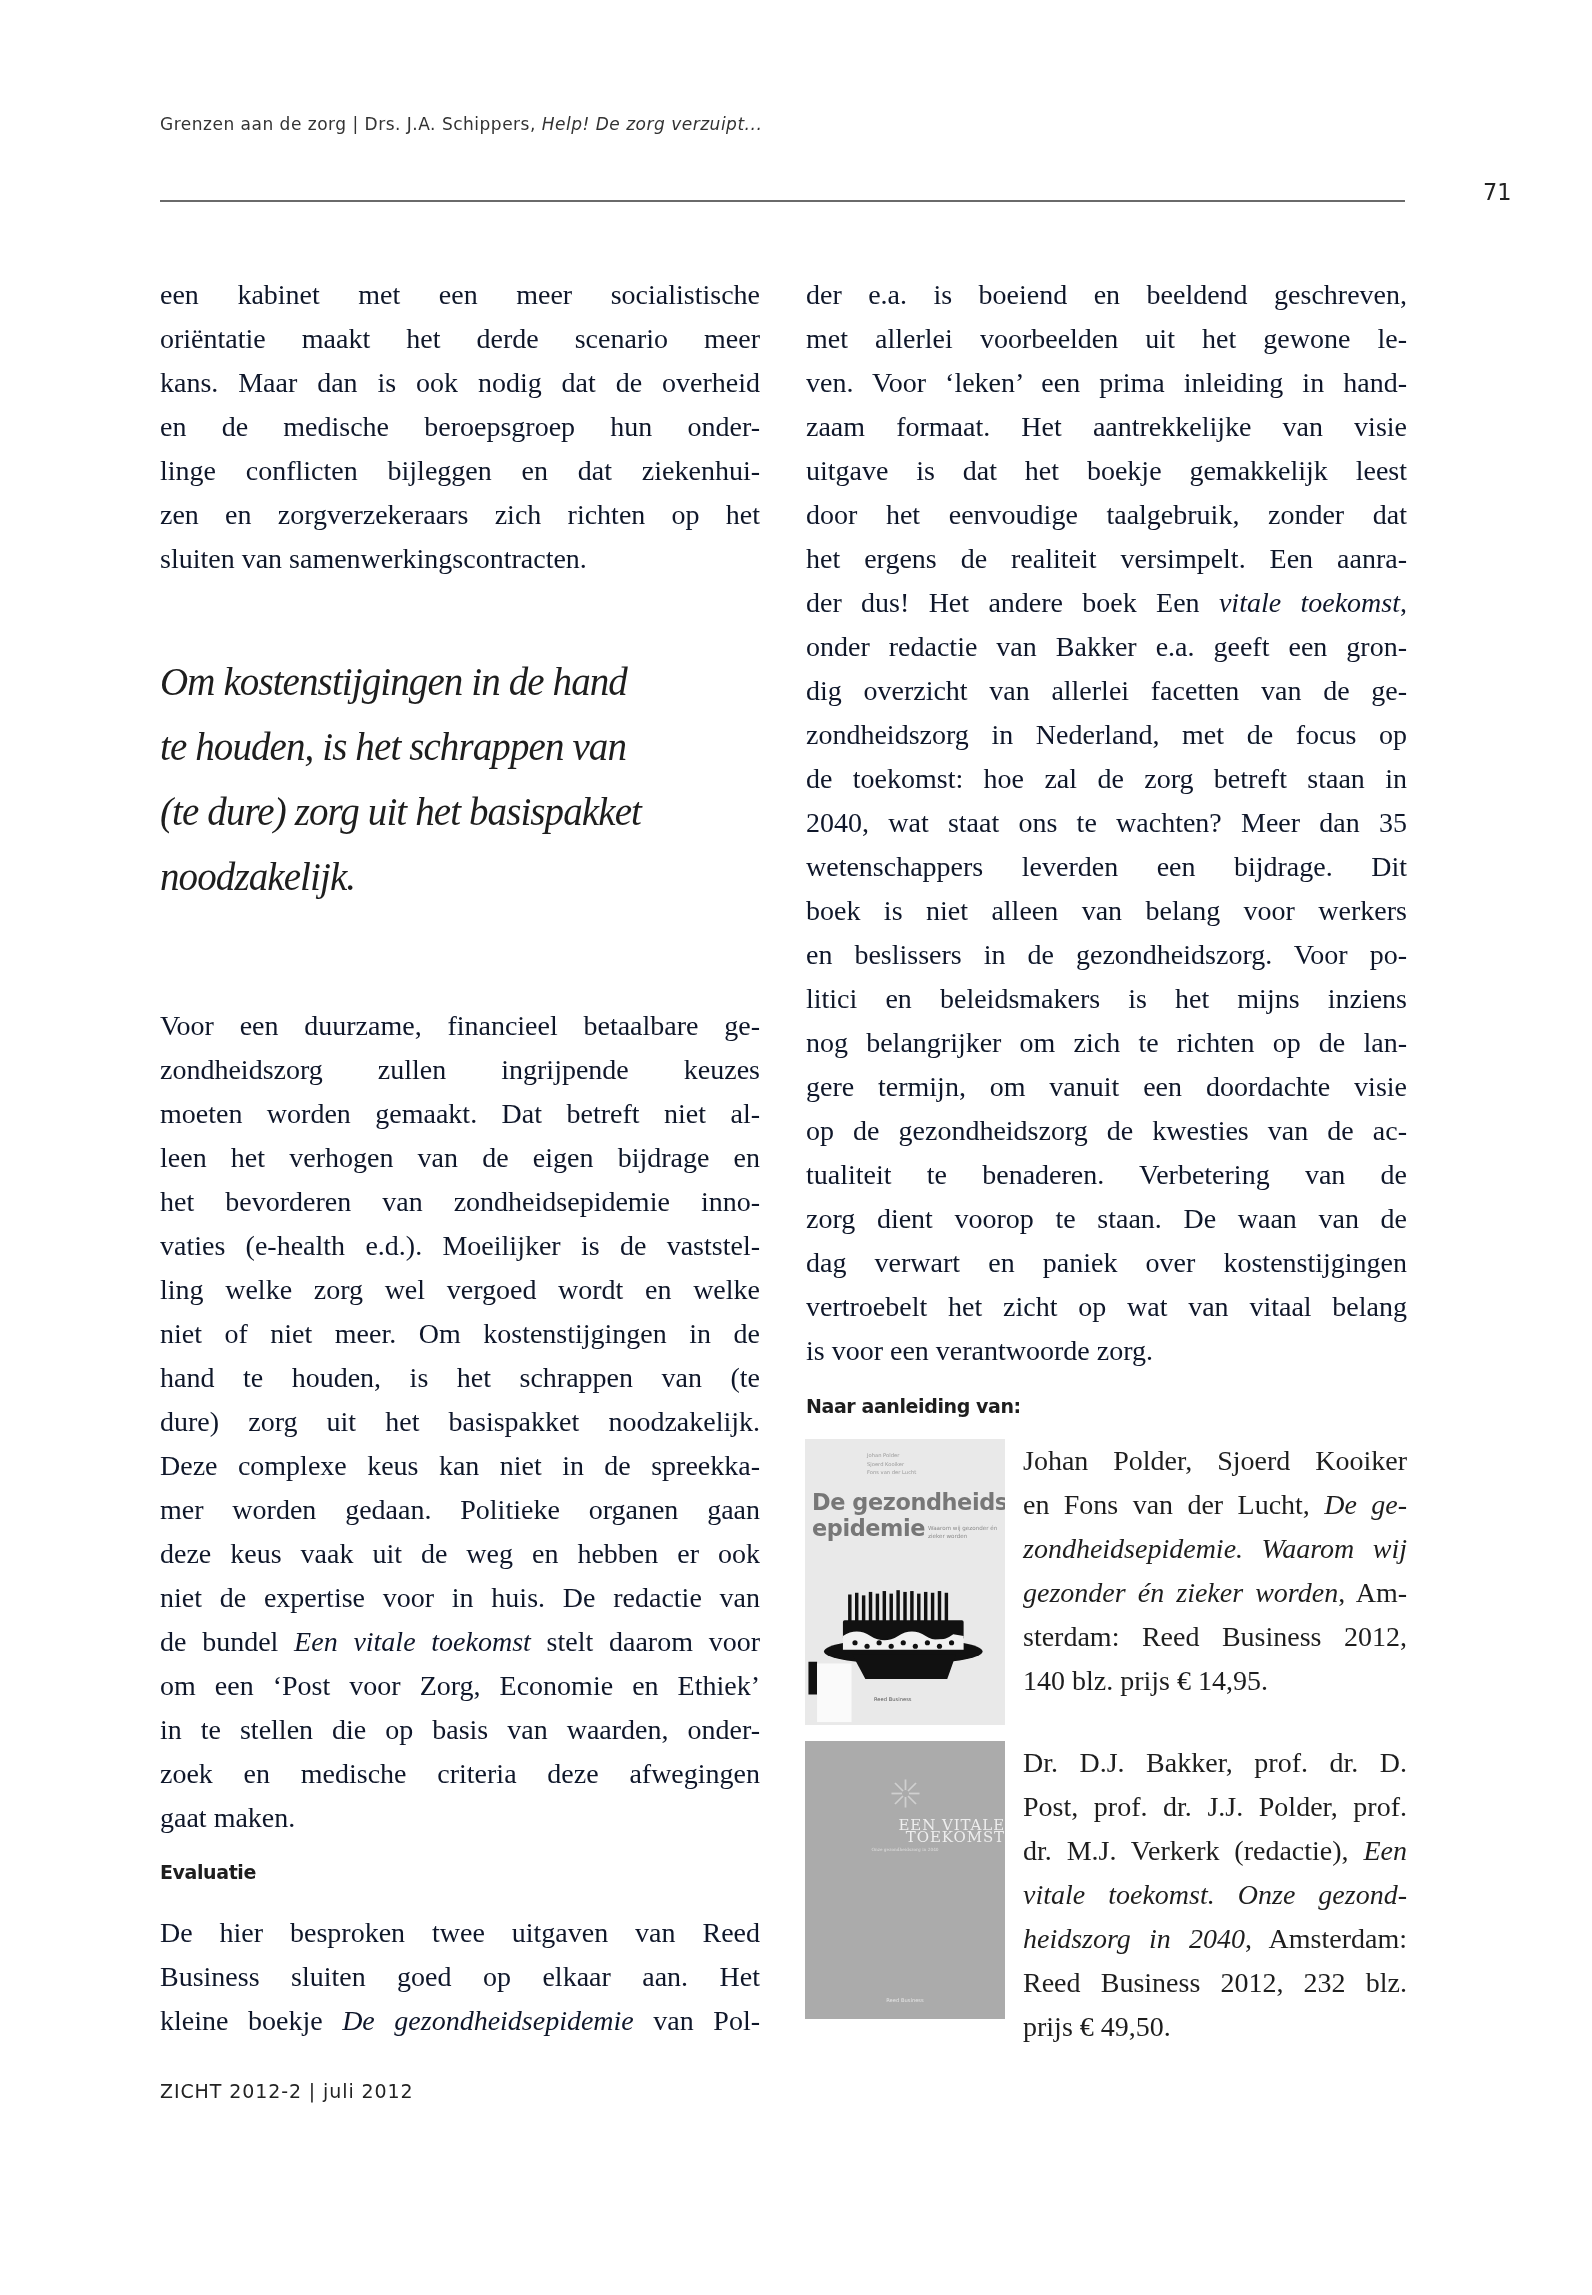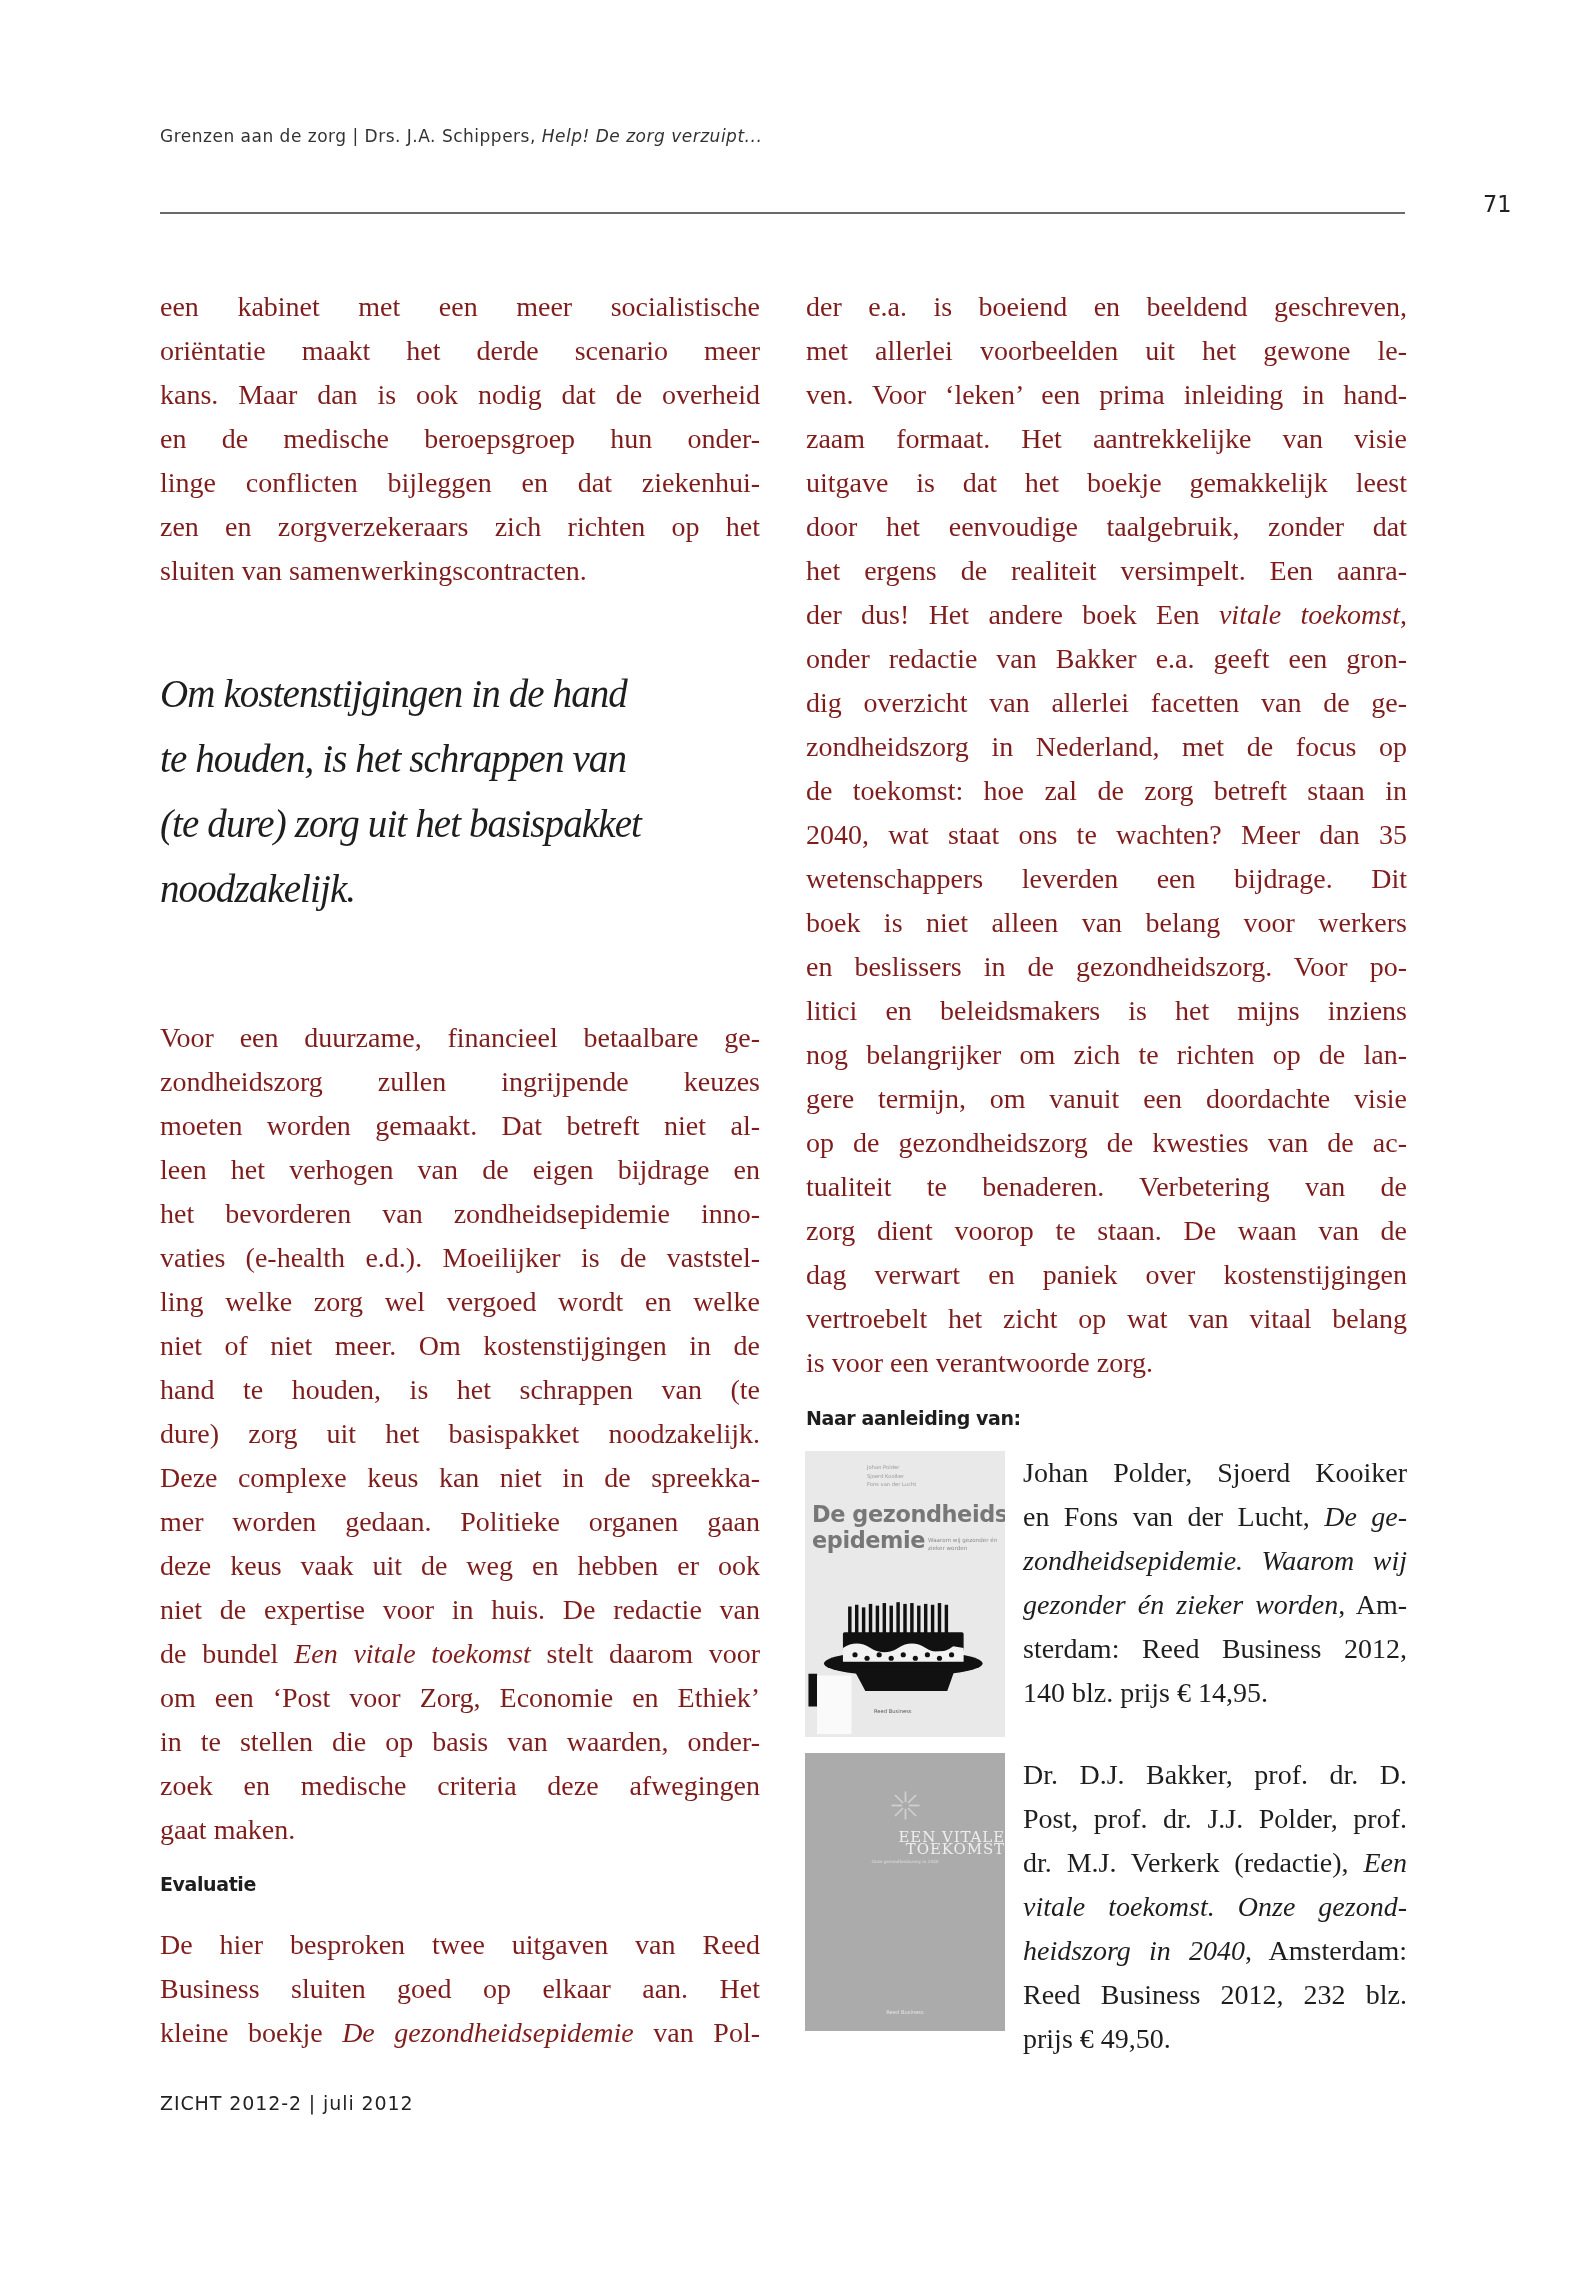--- a/index.html
+++ b/index.html
@@ -1,22 +1,22 @@
 <!DOCTYPE html>
 <html style="font-size:14px"><head>
 <meta charset="utf-8">
 <style>
   html, body { margin:0; padding:0; background:#ffffff; }
   body { width:1592px; height:2295px; position:relative; overflow:hidden; color:#1e1e1e; }
-  .page { position:absolute; left:0; top:12px; width:1592px; height:2199px; }
+  .page { position:absolute; left:0; top:0; width:1592px; height:2199px; }
   .running-head { position:absolute; left:160px; top:114px; font-family:"DejaVu Sans", sans-serif; font-size:17px; color:#333; letter-spacing:0.5px; white-space:nowrap; }
   .running-head i { font-style:italic; }
   .rule { position:absolute; left:160px; top:200px; width:1245px; height:1.7px; background:#6a6a6a; }
   .page-number { position:absolute; left:1483px; top:179px; font-family:"DejaVu Sans", sans-serif; font-size:22.4px; color:#222; }
-  .col { position:absolute; font-family:"Liberation Serif", "DejaVu Serif", serif; font-size:28px; color:#7f1d1d; }
+  .col { position:absolute; font-family:"Liberation Serif", "DejaVu Serif", serif; font-size:28px; color:#0f172a; }
   .col-left { left:160px; width:600px; }
   .col-right { left:806px; width:601px; }
   .ln { display:block; height:44px; line-height:44px; white-space:nowrap; overflow:visible; }
   .j { text-align:justify; text-align-last:justify; white-space:normal; }
   .ln i { font-style:italic; }
   .pull { position:absolute; left:160px; top:649px; width:604px; font-family:Liberation Serif, serif; font-style:italic; font-size:39px; color:#1e1e1e; }
   .pull .pl { display:block; height:65px; line-height:65px; white-space:nowrap; letter-spacing:-0.9px; }
   .heading { position:absolute; font-family:"DejaVu Sans", sans-serif; font-weight:bold; font-size:19px; color:#1e1e1e; letter-spacing:-0.4px; white-space:nowrap; }
   .footer { position:absolute; left:160px; top:2080px; font-family:"DejaVu Sans", sans-serif; font-size:19px; color:#222; letter-spacing:0.9px; white-space:nowrap; }
   .ref-text { position:absolute; left:1023px; width:384px; font-family:"Liberation Serif", "DejaVu Serif", serif; font-size:28px; color:#1e1e1e; }

